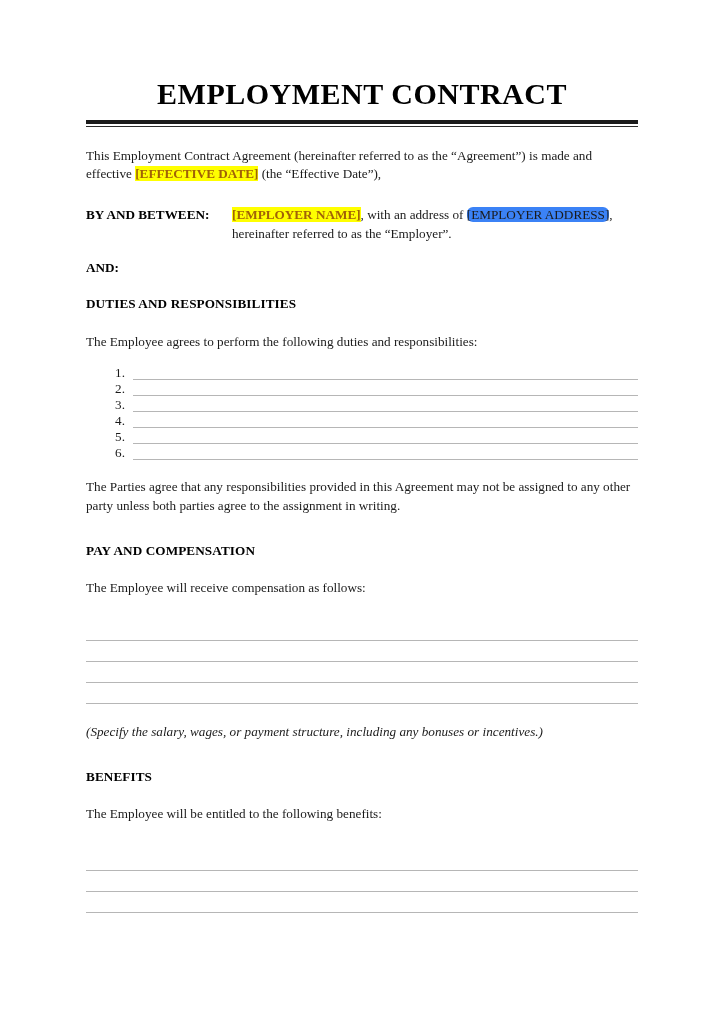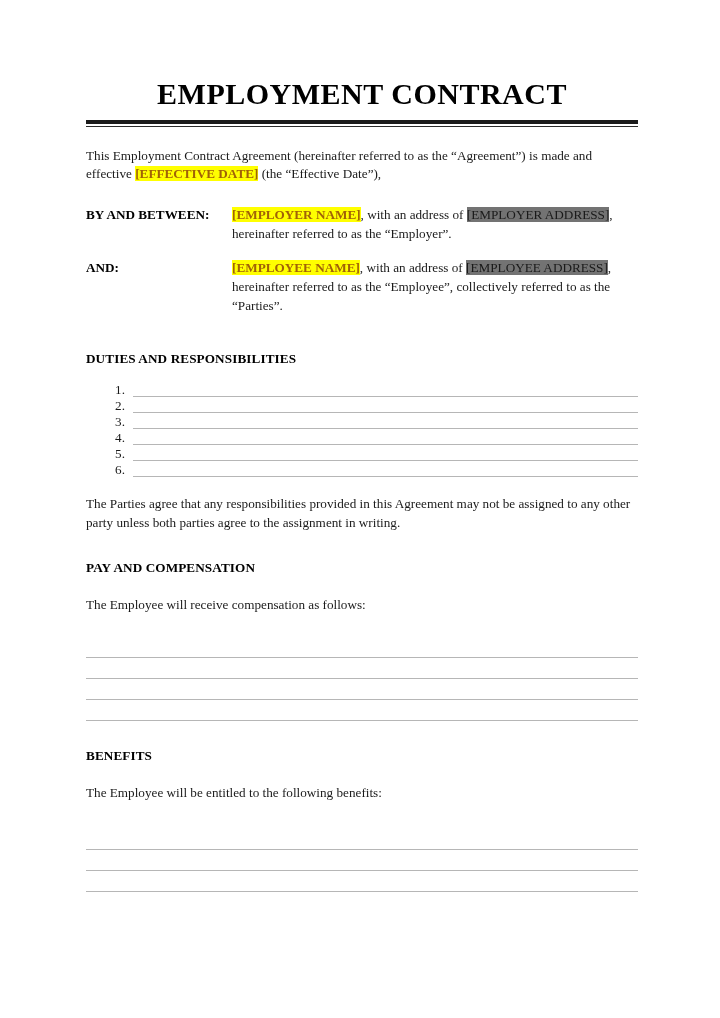--- a/index.html
+++ b/index.html
@@ -55,22 +55,23 @@
     text-align: left;
   }
   .intro { margin-top: 20px; }
 
   .highlight {
     background: #ffff00;
     font-weight: bold;
     color: #a16207;
   }
   .highlight-plain {
-    background: #737373;
+    background: #3b82f6;
     color: #1a1a1a;
+    border-radius: 6px;
   }
 
   
   .party-row {
     display: flex;
     align-items: flex-start;
   }
   .party-row.first { margin-top: 22px; }
   .party-row.second { margin-top: 16px; }
   .party-label {
@@ -89,21 +90,21 @@
 
   
   .section-heading {
     margin: 0;
     font-size: 13.2px;
     font-weight: bold;
     line-height: 1.4;
     color: #000000;
     letter-spacing: 0.1px;
   }
-  .sh-duties { margin-top: 34px; }
+  .sh-duties { margin-top: 17px; }
   .sh-pay { margin-top: 26px; }
   .sh-benefits { margin-top: 26px; }
 
   .lead { margin-top: 19px; }
   .italic-note {
     font-style: italic;
     font-size: 13.2px;
     line-height: 1.42;
     margin-top: 19px;
   }
@@ -162,27 +163,25 @@
 
     <div class="party-row first">
       <div class="party-label">BY AND BETWEEN:</div>
       <div class="party-body">
         <span class="highlight">[EMPLOYER NAME]</span><span>, with an address of </span><span class="highlight-plain">[EMPLOYER ADDRESS]</span><span>, hereinafter referred to as the “Employer”.</span>
       </div>
     </div>
 
     <div class="party-row second">
       <div class="party-label">AND:</div>
-      <div class="party-body">
-        <span class="highlight">[EMPLOYEE NAME]</span><span>, with an address of </span><span class="highlight-plain">[EMPLOYEE ADDRESS]</span><span>, hereinafter referred to as the “Employee”, collectively referred to as the “Parties”.</span>
-      </div>
     </div>
 
     <h2 class="section-heading sh-duties">DUTIES AND RESPONSIBILITIES</h2>
 
+    <p class="para lead">The Employee agrees to perform the following duties and responsibilities:</p>
 
 
     <ol class="num-list">
       <li class="num-item">
         <span class="num-marker">1.</span>
         <span class="num-rule"></span>
       </li>
       <li class="num-item">
         <span class="num-marker">2.</span>
         <span class="num-rule"></span>
@@ -211,20 +210,21 @@
 
     <p class="para lead">The Employee will receive compensation as follows:</p>
 
     <div class="rule-block pay">
       <div class="blank-rule"></div>
       <div class="blank-rule"></div>
       <div class="blank-rule"></div>
       <div class="blank-rule"></div>
     </div>
 
+    <p class="italic-note">(Specify the salary, wages, or payment structure, including any bonuses or incentives.)</p>
 
     <h2 class="section-heading sh-benefits">BENEFITS</h2>
 
     <p class="para lead">The Employee will be entitled to the following benefits:</p>
 
     <div class="rule-block benefits">
       <div class="blank-rule"></div>
       <div class="blank-rule"></div>
       <div class="blank-rule"></div>
 

